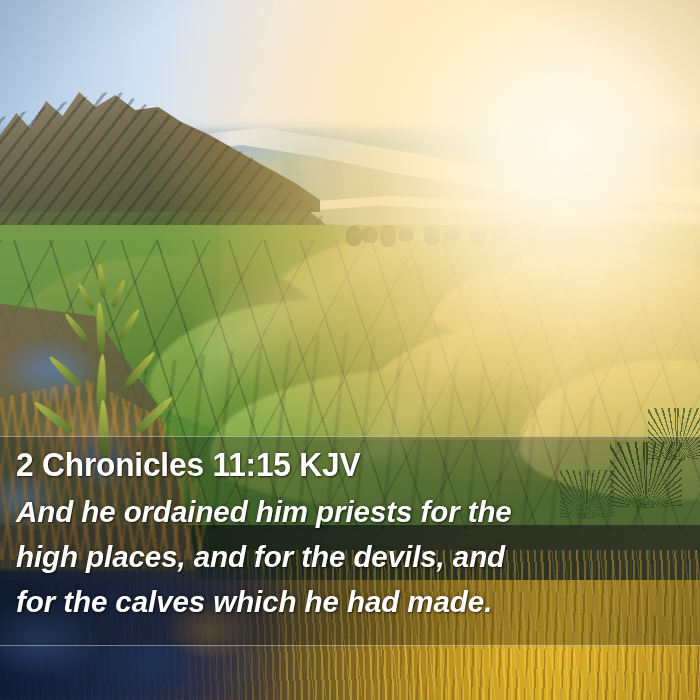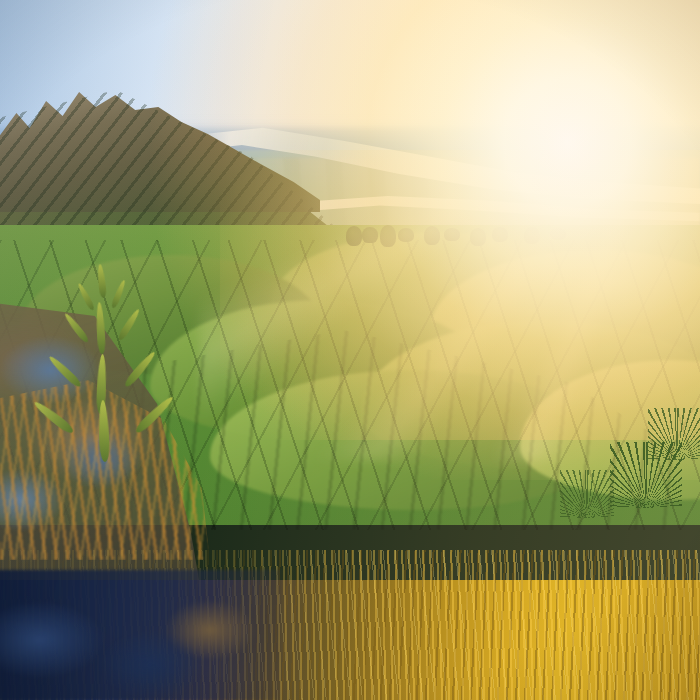--- a/index.html
+++ b/index.html
@@ -389,14 +389,22 @@
     <div class="fg-band"></div>
     <div class="fg-grass"></div>
     <div class="fg-rock-dark"></div>
     <div class="fg-tuft tuft-c"></div>
     <div class="fg-tuft tuft-a"></div>
     <div class="fg-tuft tuft-b"></div>
 
     <div class="vignette"></div>
   </div>
 
+  <div class="verse-overlay">
+    <div class="verse-ref">2 Chronicles 11:15 KJV</div>
+    <div class="verse-body">
+      <span class="verse-line">And he ordained him priests for the</span>
+      <span class="verse-line">high places, and for the devils, and</span>
+      <span class="verse-line">for the calves which he had made.</span>
+    </div>
+  </div>
 
 </div>
 
 </body></html>

